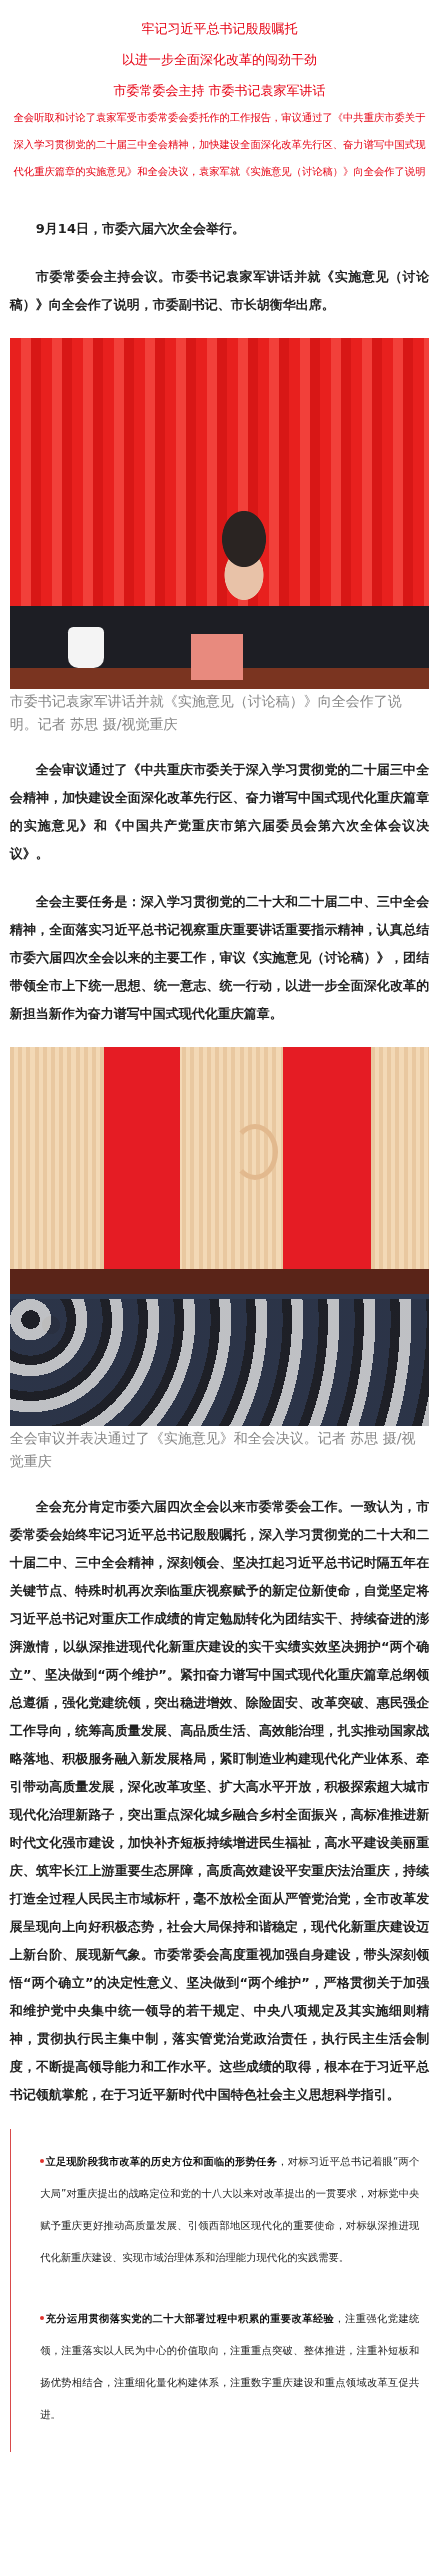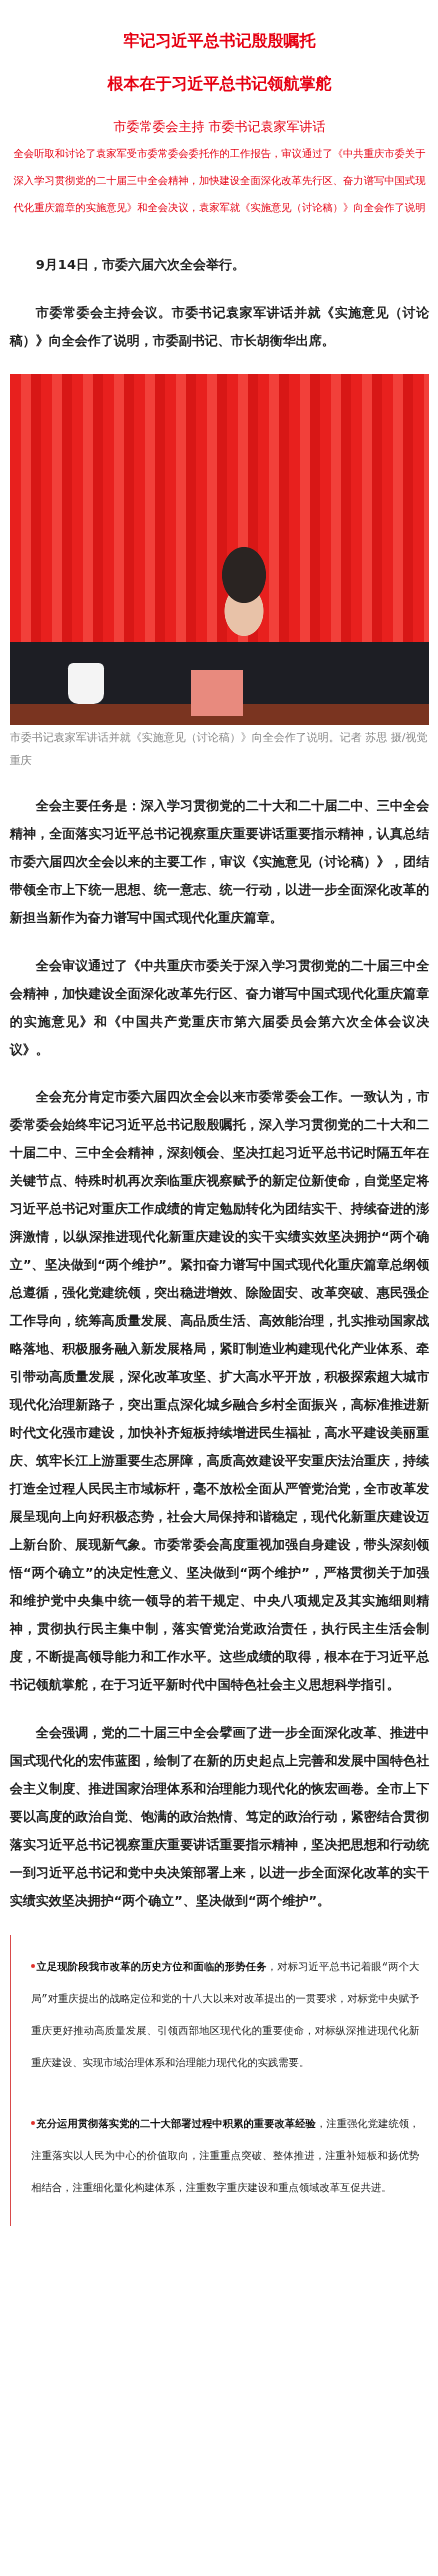--- a/index.html
+++ b/index.html
@@ -5,21 +5,21 @@
   html, body { margin: 0; padding: 0; background: #ffffff; }
   body {
     width: 439px;
     font-family: "DejaVu Sans", "Liberation Sans", sans-serif;
     color: #222222;
   }
   .article { padding: 11.3px 9.8px 20.6px 9.8px; box-sizing: border-box; width: 439px; }
 
   .header { text-align: center; color: #e60012; margin-bottom: 30px; }
   .header .kicker { font-size: 10.3px; line-height: 27px; margin: 0; }
-  .header .title { font-size: 16px; font-weight: bold; line-height: 27px; margin: 16px; }
+  .header .title { font-size: 13px; font-weight: normal; line-height: 27px; margin: 4px; }
   .header .sub { font-size: 13px; line-height: 27px; margin: 0; }
   .header .summary { font-size: 10.3px; line-height: 27px; margin: 0 0 0 0; padding: 0 3.1px; }
 
   p.para {
     font-size: 13px;
     line-height: 28px;
     text-indent: 2em;
     margin: 0 0 19.6px 0;
     text-align: justify;
     font-weight: bold;
@@ -61,79 +61,84 @@
     position: absolute; left: 222px; top: 77px; width: 36px; height: 46px;
     border: 5.2px solid #e2b98e; border-radius: 50%; border-left-color: transparent;
   }
   .photo2 .crowd {
     position: absolute; left: 0; top: 252px; width: 419px; height: 127px;
     background:
       repeating-radial-gradient(circle at 20.6px 20.6px, #1b1b1f 0 9.3px, #d8d8d8 9.3px 20.6px, #2b3346 20.6px 36px);
     opacity: 0.85;
   }
   .caption {
-    font-size: 11px;
+    font-size: 14px;
     color: #888888;
     line-height: 23px;
     margin: 1px 0 0 0;
   }
 
   .box {
     border-left: 0.5px solid #d94a4a;
     padding: 15.5px 9.8px 10.3px 12.4px;
     margin: 20.6px 0 31px 0;
   }
   .box .item {
     font-size: 10.3px;
     line-height: 32px;
-    margin: 0 0 29px 8px;
+    margin: 0 0 29px 17px;
     text-align: justify;
-    font-family: Liberation Mono, monospace;
   }
   .box .item:last-child { margin-bottom: 11.3px; }
   .box .dot {
     display: inline-block;
     width: 4.1px; height: 4.1px;
     border-radius: 50%;
     background: #e0322c;
     vertical-align: middle;
     margin-right: 1px;
     position: relative; top: -1px;
   }
   .box .lead { font-weight: bold; color: #111111; }
 </style>
 </head>
 <body>
 
 <div class="article">
 
   <div class="header">
     <p class="title">牢记习近平总书记殷殷嘱托</p>
-    <p class="title">根本在于习近平总书记领航掌舵</p>
+    <p class="title">以进一步全面深化改革的闯劲干劲</p>
     <p class="sub">市委常委会主持 市委书记袁家军讲话</p>
     <p class="summary">全会听取和讨论了袁家军受市委常委会委托作的工作报告，审议通过了《中共重庆市委关于深入学习贯彻党的二十届三中全会精神，加快建设全面深化改革先行区、奋力谱写中国式现代化重庆篇章的实施意见》和全会决议，袁家军就《实施意见（讨论稿）》向全会作了说明</p>
   </div>
 
   <p class="para">9月14日，市委六届六次全会举行。</p>
   <p class="para">市委常委会主持会议。市委书记袁家军讲话并就《实施意见（讨论稿）》向全会作了说明，市委副书记、市长胡衡华出席。</p>
 
   <div class="figure">
     <div class="photo photo1" title="袁家军在会议上讲话">
       <div class="cup"></div>
       <div class="nameplate"></div>
     </div>
     <p class="caption">市委书记袁家军讲话并就《实施意见（讨论稿）》向全会作了说明。记者 苏思 摄/视觉重庆</p>
   </div>
 
+  <p class="para">全会审议通过了《中共重庆市委关于深入学习贯彻党的二十届三中全会精神，加快建设全面深化改革先行区、奋力谱写中国式现代化重庆篇章的实施意见》和《中国共产党重庆市第六届委员会第六次全体会议决议》。</p>
   <p class="para">全会主要任务是：深入学习贯彻党的二十大和二十届二中、三中全会精神，全面落实习近平总书记视察重庆重要讲话重要指示精神，认真总结市委六届四次全会以来的主要工作，审议《实施意见（讨论稿）》，团结带领全市上下统一思想、统一意志、统一行动，以进一步全面深化改革的新担当新作为奋力谱写中国式现代化重庆篇章。</p>
-  <p class="para">全会审议通过了《中共重庆市委关于深入学习贯彻党的二十届三中全会精神，加快建设全面深化改革先行区、奋力谱写中国式现代化重庆篇章的实施意见》和《中国共产党重庆市第六届委员会第六次全体会议决议》。</p>
 
+  <div class="figure">
+    <div class="photo photo2" title="全会举手表决">
+      <div class="emblem"></div>
+      <div class="crowd"></div>
+    </div>
+    <p class="caption">全会审议并表决通过了《实施意见》和全会决议。记者 苏思 摄/视觉重庆</p>
+  </div>
 
   <p class="para">全会充分肯定市委六届四次全会以来市委常委会工作。一致认为，市委常委会始终牢记习近平总书记殷殷嘱托，深入学习贯彻党的二十大和二十届二中、三中全会精神，深刻领会、坚决扛起习近平总书记时隔五年在关键节点、特殊时机再次亲临重庆视察赋予的新定位新使命，自觉坚定将习近平总书记对重庆工作成绩的肯定勉励转化为团结实干、持续奋进的澎湃激情，以纵深推进现代化新重庆建设的实干实绩实效坚决拥护“两个确立”、坚决做到“两个维护”。紧扣奋力谱写中国式现代化重庆篇章总纲领总遵循，强化党建统领，突出稳进增效、除险固安、改革突破、惠民强企工作导向，统筹高质量发展、高品质生活、高效能治理，扎实推动国家战略落地、积极服务融入新发展格局，紧盯制造业构建现代化产业体系、牵引带动高质量发展，深化改革攻坚、扩大高水平开放，积极探索超大城市现代化治理新路子，突出重点深化城乡融合乡村全面振兴，高标准推进新时代文化强市建设，加快补齐短板持续增进民生福祉，高水平建设美丽重庆、筑牢长江上游重要生态屏障，高质高效建设平安重庆法治重庆，持续打造全过程人民民主市域标杆，毫不放松全面从严管党治党，全市改革发展呈现向上向好积极态势，社会大局保持和谐稳定，现代化新重庆建设迈上新台阶、展现新气象。市委常委会高度重视加强自身建设，带头深刻领悟“两个确立”的决定性意义、坚决做到“两个维护”，严格贯彻关于加强和维护党中央集中统一领导的若干规定、中央八项规定及其实施细则精神，贯彻执行民主集中制，落实管党治党政治责任，执行民主生活会制度，不断提高领导能力和工作水平。这些成绩的取得，根本在于习近平总书记领航掌舵，在于习近平新时代中国特色社会主义思想科学指引。</p>
-  <p class="para">全会强调，党的二十届三中全会擘画了进一步全面深化改革、推进中国式现代化的宏伟蓝图，绘制了在新的历史起点上完善和发展中国特色社会主义制度、推进国家治理体系和治理能力现代化的恢宏画卷。全市上下要以高度的政治自觉、饱满的政治热情、笃定的政治行动，紧密结合贯彻落实习近平总书记视察重庆重要讲话重要指示精神，坚决把思想和行动统一到习近平总书记和党中央决策部署上来，以进一步全面深化改革的实干实绩实效坚决拥护“两个确立”、坚决做到“两个维护”。</p>
 
   <div class="box">
     <p class="item"><span class="dot"></span><span class="lead">立足现阶段我市改革的历史方位和面临的形势任务</span><span>，对标习近平总书记着眼“两个大局”对重庆提出的战略定位和党的十八大以来对改革提出的一贯要求，对标党中央赋予重庆更好推动高质量发展、引领西部地区现代化的重要使命，对标纵深推进现代化新重庆建设、实现市域治理体系和治理能力现代化的实践需要。</span></p>
     <p class="item"><span class="dot"></span><span class="lead">充分运用贯彻落实党的二十大部署过程中积累的重要改革经验</span><span>，注重强化党建统领，注重落实以人民为中心的价值取向，注重重点突破、整体推进，注重补短板和扬优势相结合，注重细化量化构建体系，注重数字重庆建设和重点领域改革互促共进。</span></p>
 
   </div>
 
 </div>
 
 

